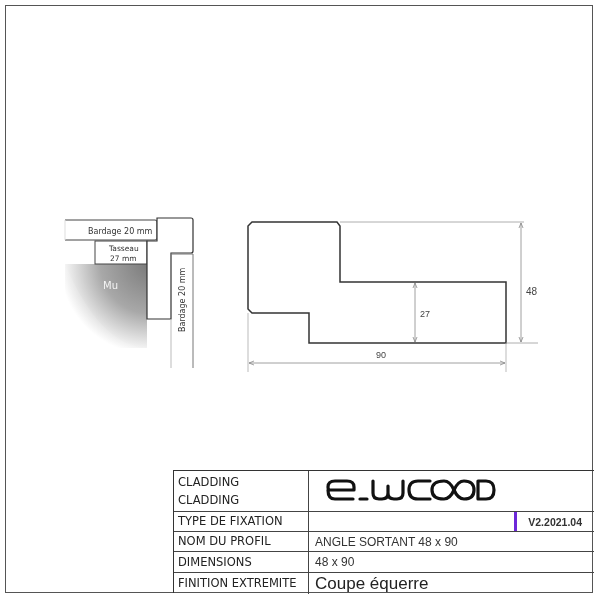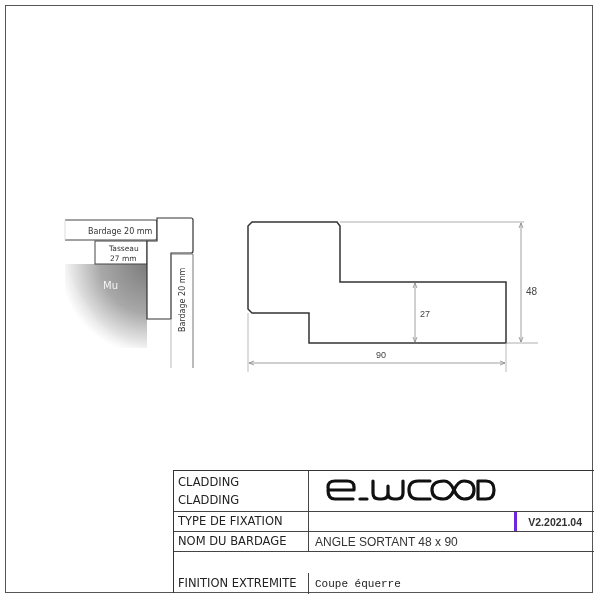--- a/index.html
+++ b/index.html
@@ -3,21 +3,21 @@
 <meta charset="utf-8">
 <style>
   html, body { margin: 0; padding: 0; background: #ffffff; }
   body { width: 600px; height: 600px; position: relative; overflow: hidden; font-family: "Liberation Sans", sans-serif; }
   .sheet { position: absolute; left: 5px; top: 5px; width: 588px; height: 588px; border: 1.5px solid #555; box-sizing: border-box; }
   svg.drawing { position: absolute; left: 0; top: 0; }
   .tb { position: absolute; left: 173px; top: 470px; width: 421px; height: 123px; box-sizing: border-box; border: 1.3px solid #333; border-right: none; border-bottom: none; }
   .tb-row { position: absolute; left: 0; width: 100%; border-bottom: 1px solid #444; box-sizing: border-box; }
   .tb-label { position: absolute; left: 0; top: 0; width: 135px; height: 100%; border-right: 1px solid #444; box-sizing: border-box; font-family: "DejaVu Sans", sans-serif; font-size: 11.5px; color: #222; padding-left: 4px; display: flex; align-items: center; line-height: 19px; }
   .tb-value { position: absolute; left: 135px; top: 0; right: 0; height: 100%; font-size: 12px; color: #333; padding-left: 6px; display: flex; align-items: center; box-sizing: border-box; }
-  .tb-value.sans { font-family: Liberation Mono, monospace; font-size: 11px; color: #222; }
+  .tb-value.sans { font-family: Liberation Sans, sans-serif; font-size: 17px; color: #222; }
   .tb-value.small { font-family: "DejaVu Sans", sans-serif; font-size: 10.5px; }
   .version { position: absolute; left: 340px; top: 0; right: 0; height: 100%; border-left: 3px solid #6d28d9; font-family: "Liberation Sans", sans-serif; font-weight: bold; font-size: 10.5px; color: #333; display: flex; align-items: center; justify-content: flex-end; padding-right: 12px; box-sizing: border-box; }
   .logo { position: absolute; left: 152px; top: 8px; }
   .dimtext { font-family: "Liberation Sans", sans-serif; fill: #444; }
   .sketchtext { font-family: "DejaVu Sans", sans-serif; fill: #333; }
 </style>
 </head>
 <body>
 
 <div class="sheet"></div>
@@ -109,22 +109,26 @@
       </svg>
     </div>
   </div>
 
   <div class="tb-row" style="top:41px;height:20px;">
     <div class="tb-label">TYPE DE FIXATION</div>
     <div class="version">V2.2021.04</div>
   </div>
 
   <div class="tb-row" style="top:61px;height:20px;">
-    <div class="tb-label">NOM DU BARDAGE</div>
+    <div class="tb-label">NOM DU PROFIL</div>
     <div class="tb-value">ANGLE SORTANT 48 x 90</div>
   </div>
 
+  <div class="tb-row" style="top:81px;height:21px;">
+    <div class="tb-label">DIMENSIONS</div>
+    <div class="tb-value">48 x 90</div>
+  </div>
 
   <div class="tb-row" style="top:102px;height:21px;border-bottom:none;">
     <div class="tb-label">FINITION EXTREMITE</div>
     <div class="tb-value sans">Coupe équerre</div>
   </div>
 </div>
 
 </body></html>

